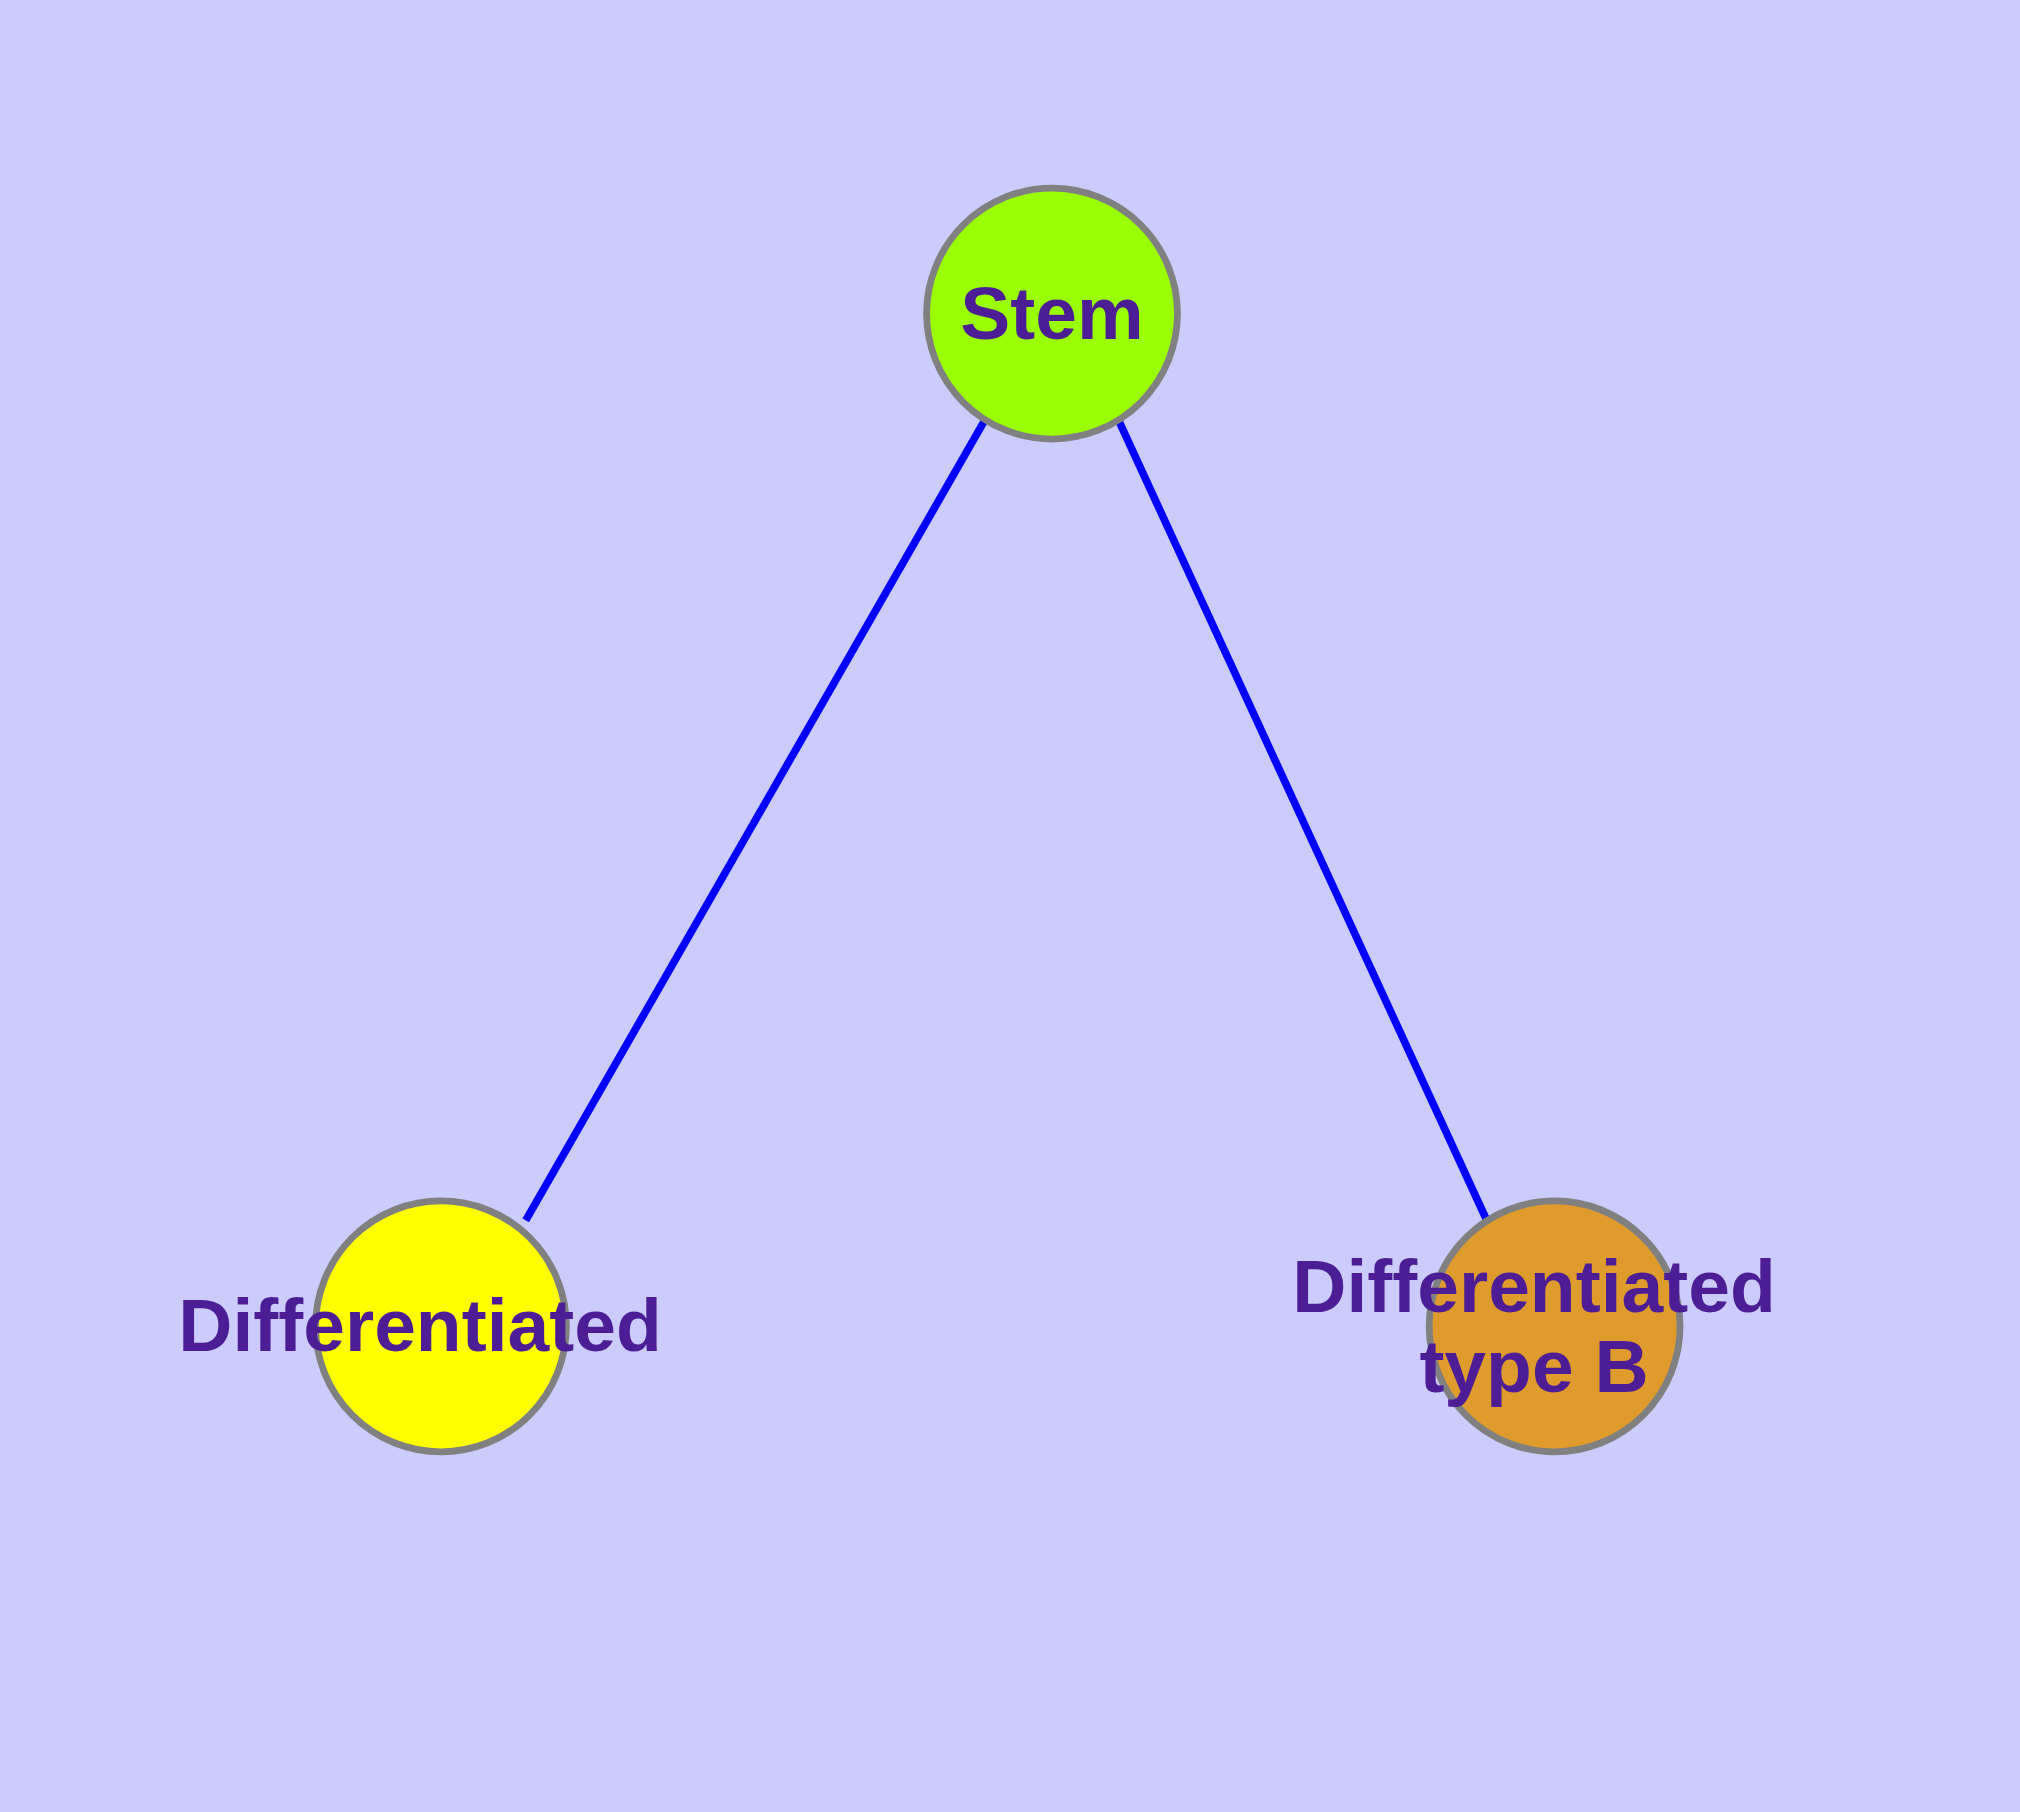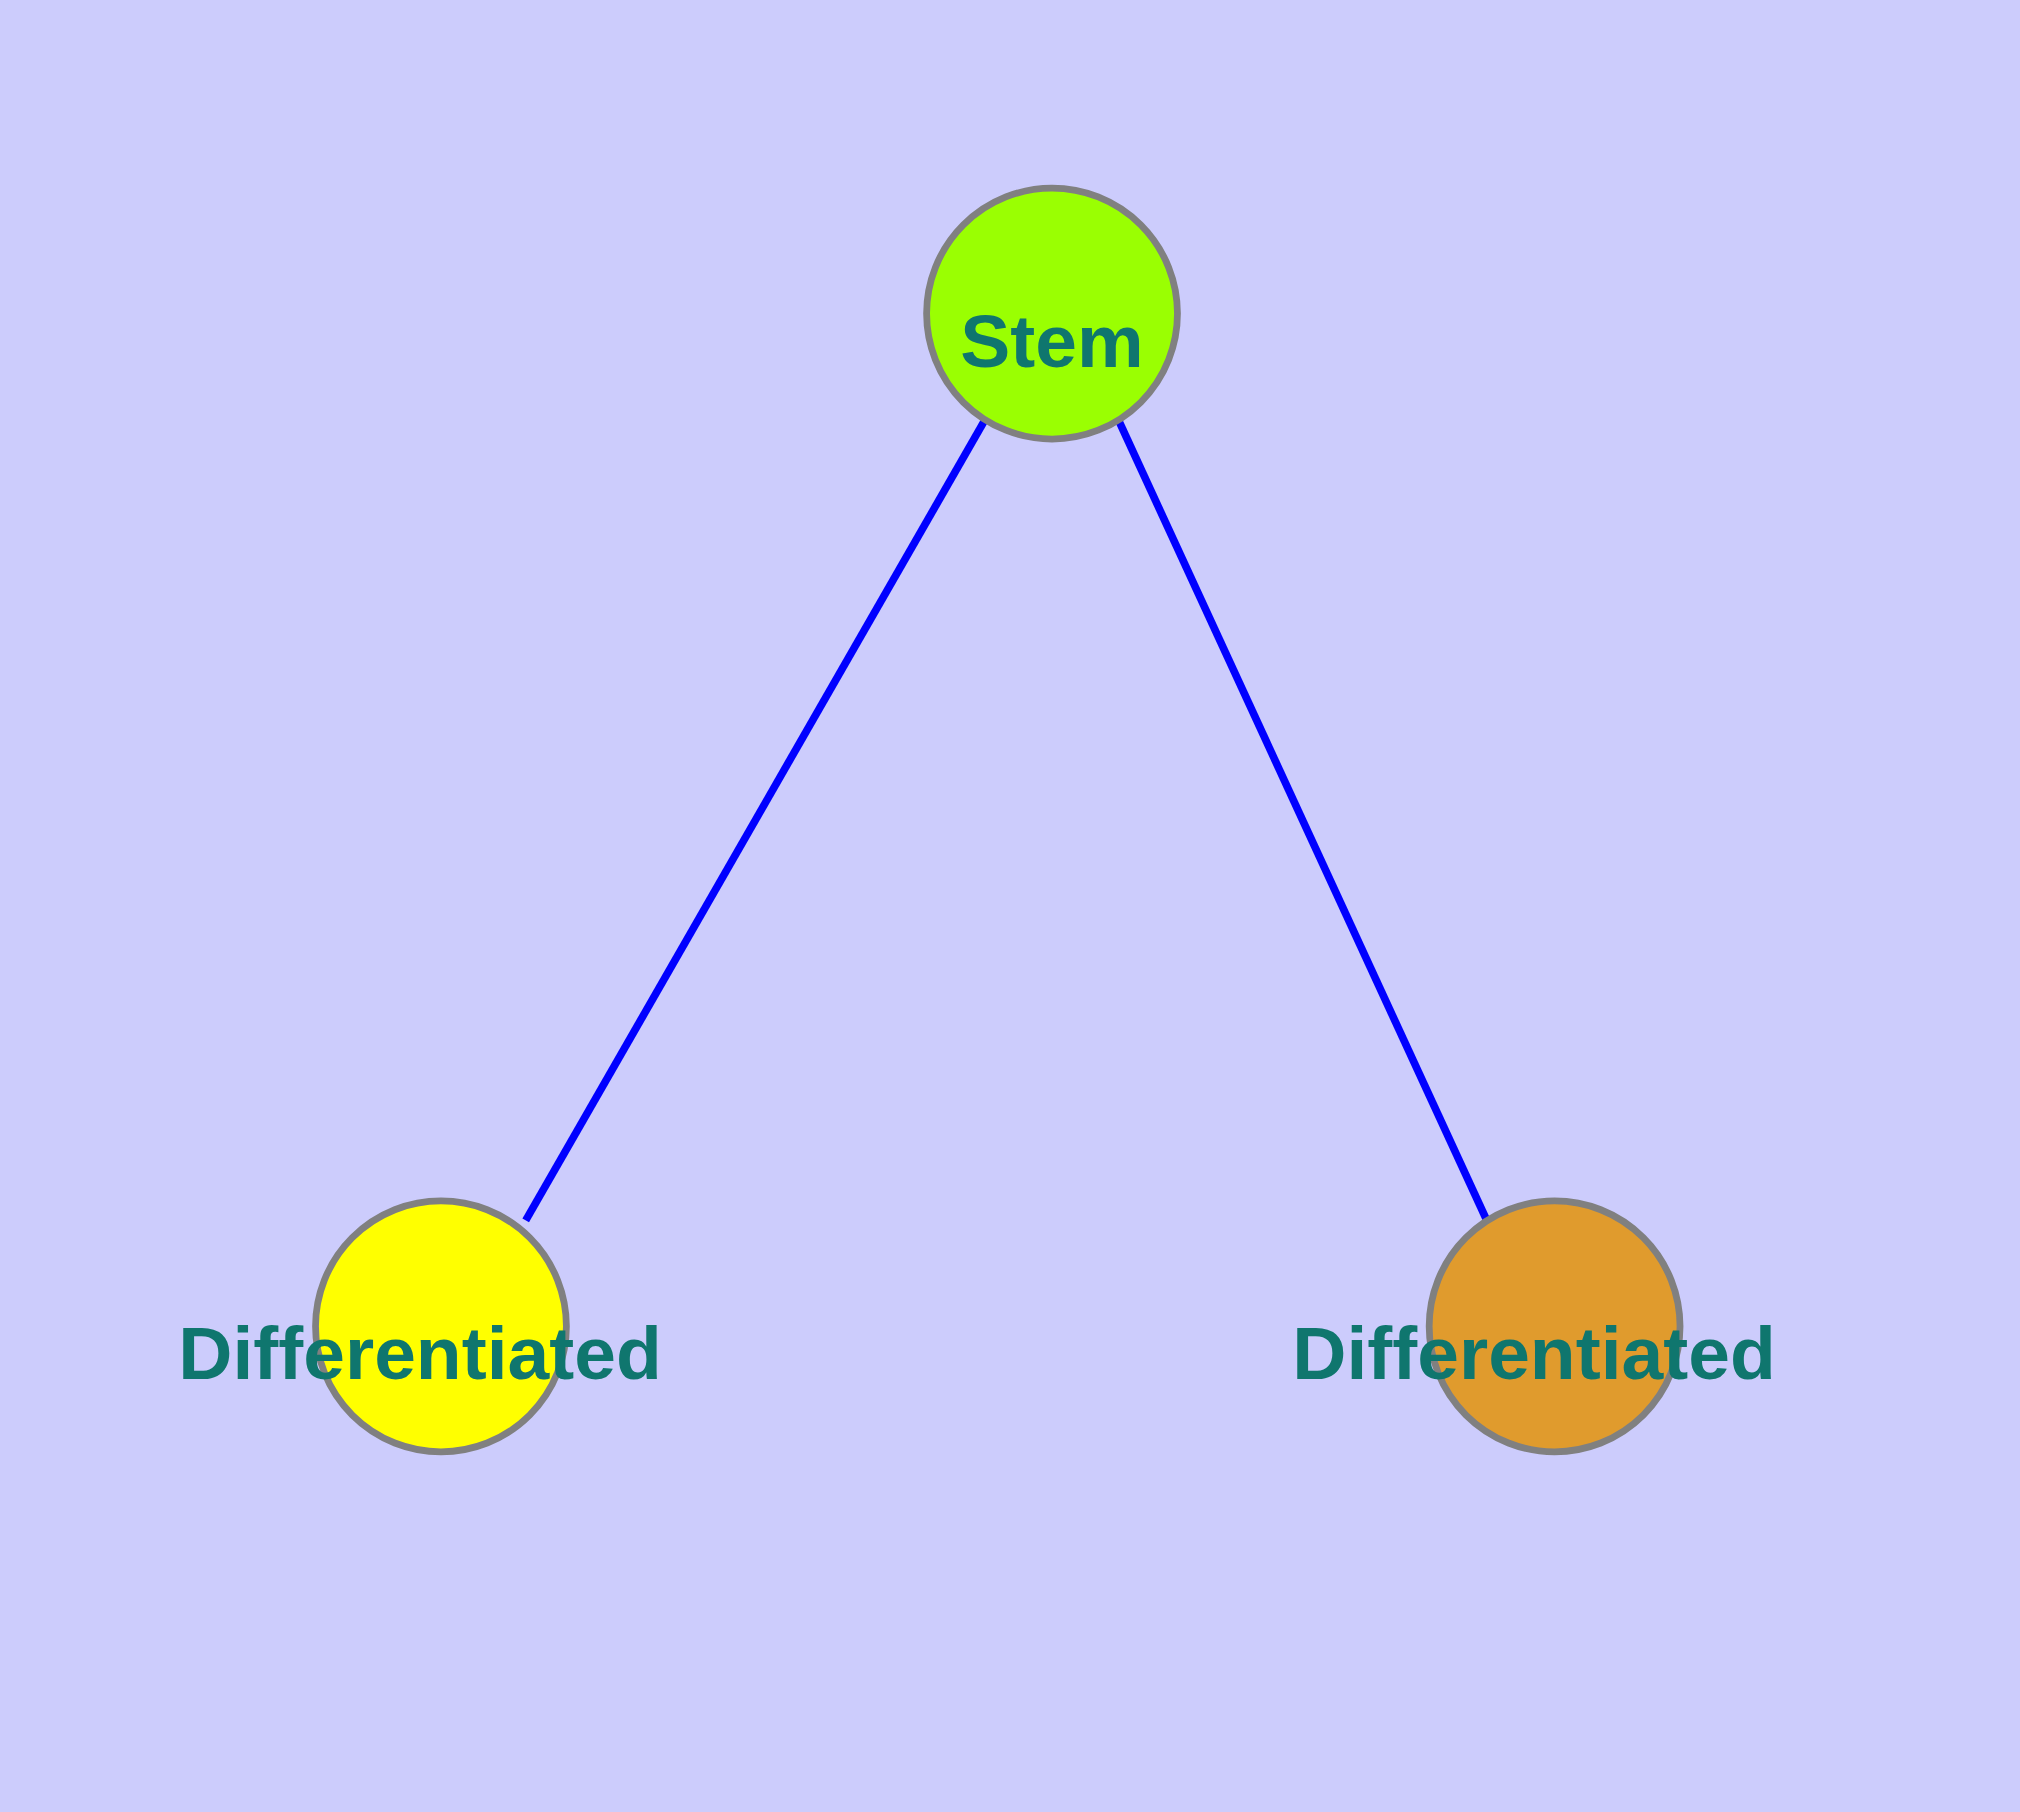--- a/index.html
+++ b/index.html
@@ -20,26 +20,25 @@
     position: absolute;
     left: 0;
     top: 0;
     width: 2021px;
     height: 1812px;
   }
   .node-label {
     position: absolute;
     text-align: center;
     font-weight: bold;
-    color: #0f766e;
+    color: #4c1d95;
     line-height: 1.06;
     white-space: nowrap;
     pointer-events: none;
     font-family: "Liberation Sans", "DejaVu Sans", sans-serif;
-    margin-top: 28px;
   }
   .label-stem {
     font-size: 75px;
     left: 1052px;
     top: 314px;
     transform: translate(-50%, -50%);
   }
   .label-a {
     font-size: 75px;
     left: 420px;
@@ -78,16 +77,17 @@
   <div class="node-label label-stem">
     <span class="label-line">Stem</span>
   </div>
 
   <div class="node-label label-a">
     <span class="label-line">Differentiated</span>
   </div>
 
   <div class="node-label label-b">
     <span class="label-line">Differentiated</span>
+    <span class="label-line">type B</span>
   </div>
 
 </div>
 
 
 </body></html>

